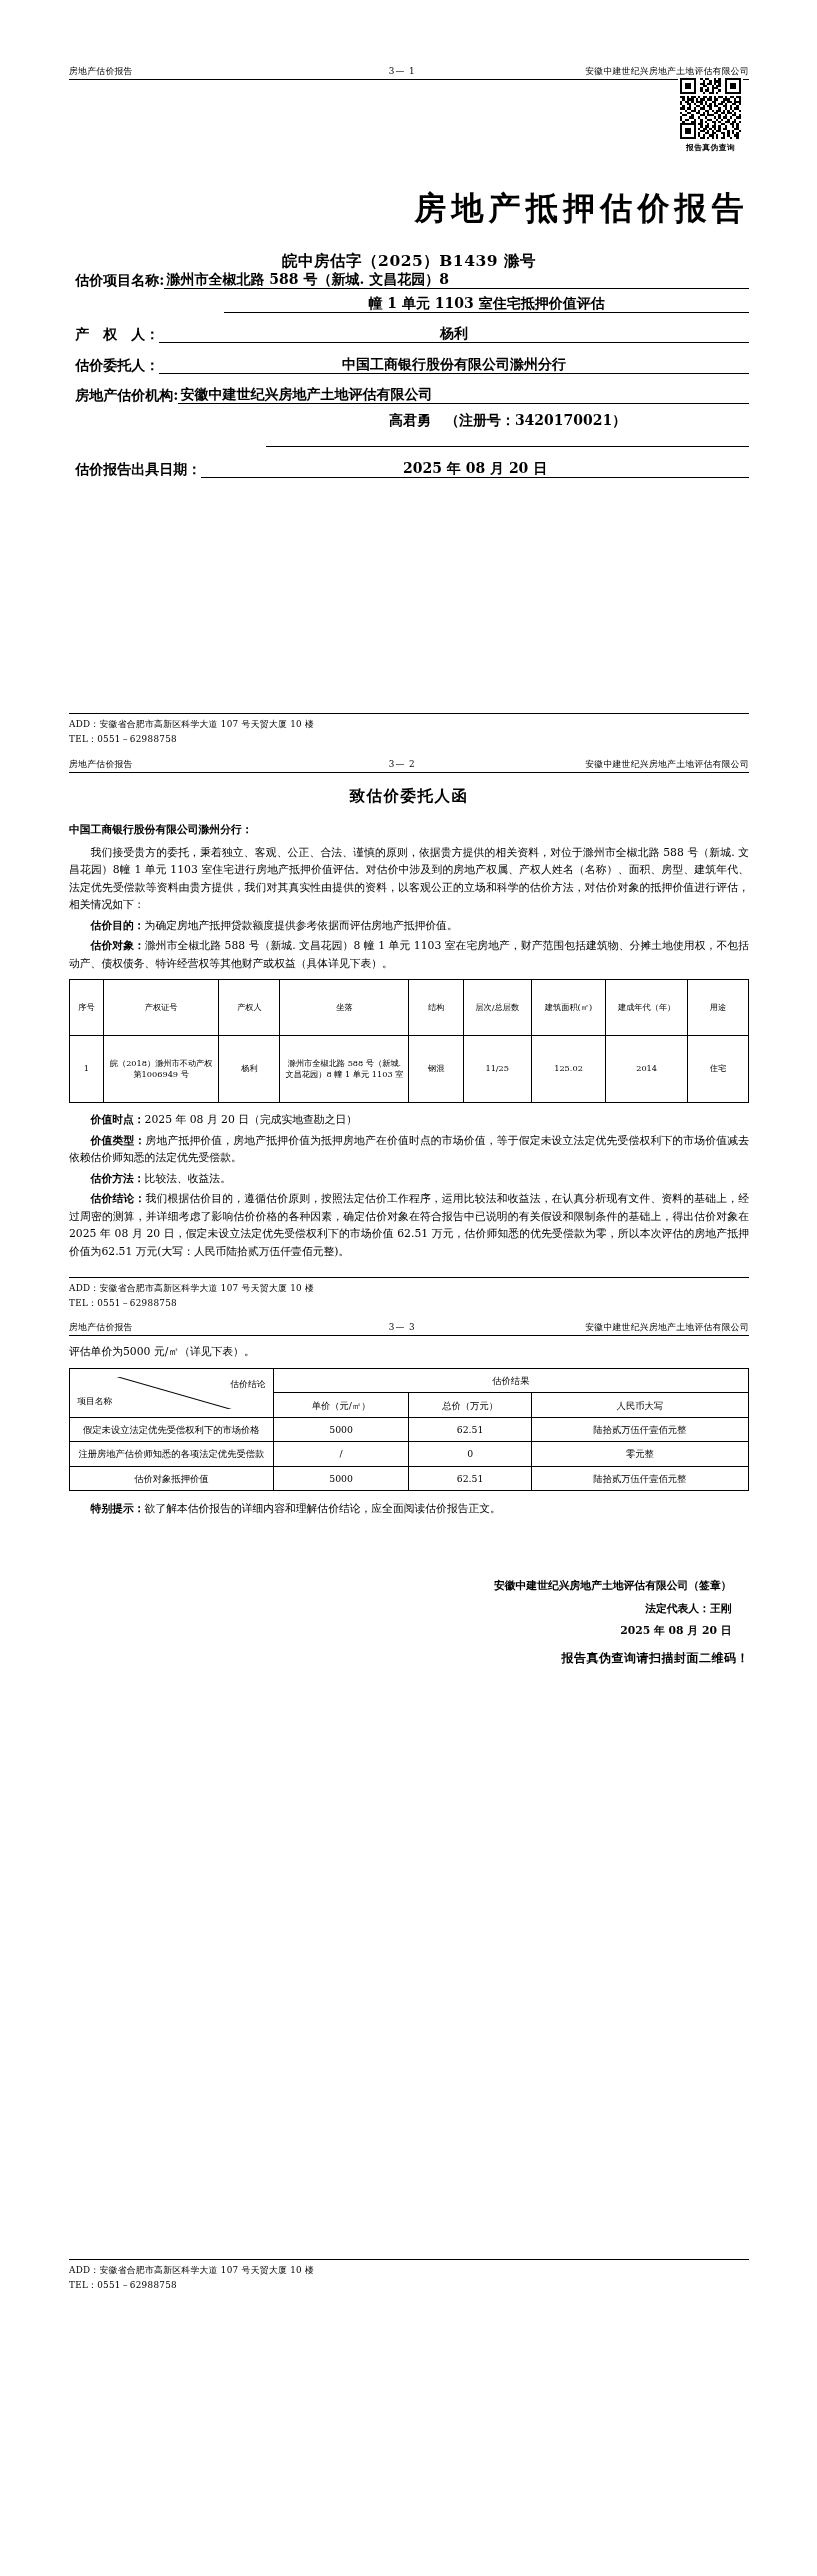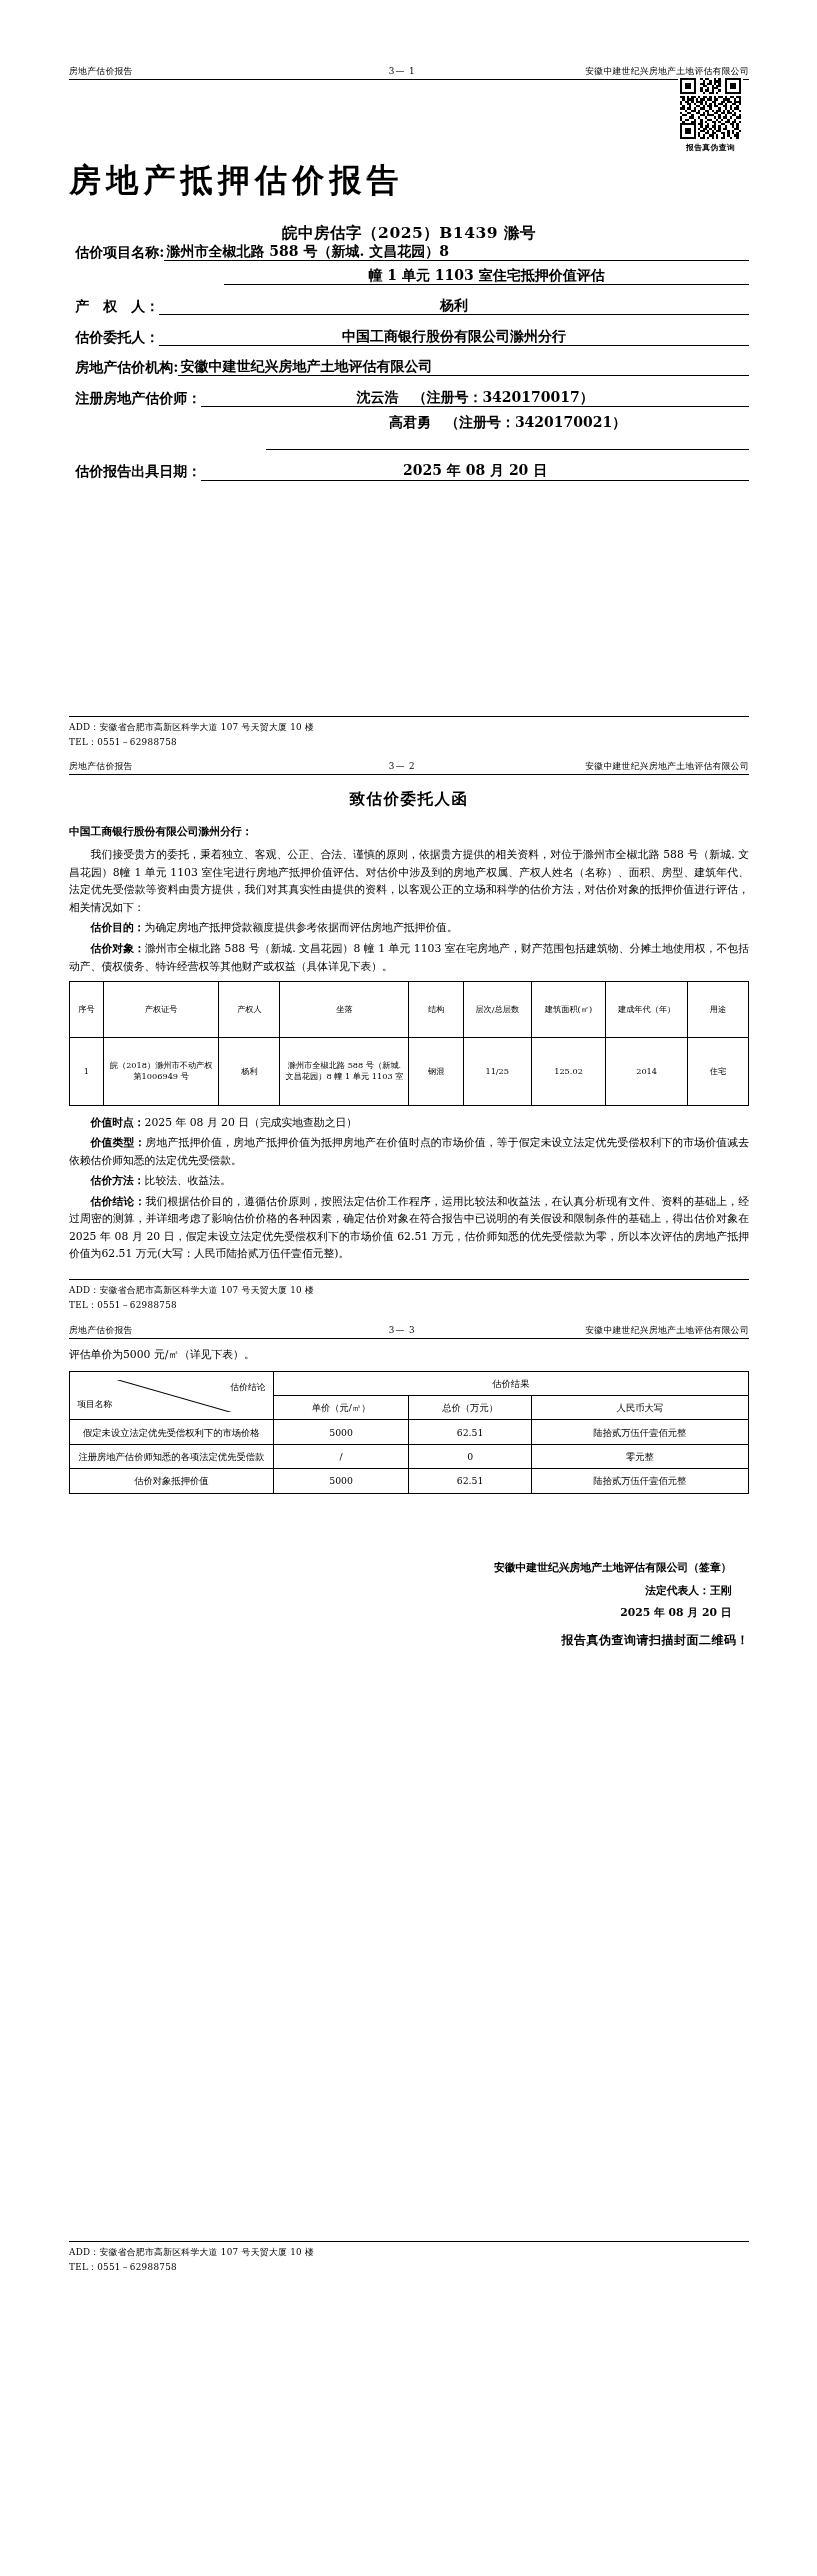--- a/index.html
+++ b/index.html
@@ -70,25 +70,25 @@
   }
   .qr-caption {
     font-size: 7.7px;
     margin-top: 1.5px;
     font-weight: bold;
     letter-spacing: 0.5px;
   }
 
   
   .cover-title {
-    text-align: left;
+    text-align: right;
     font-size: 32px;
     font-weight: bold;
     letter-spacing: 5.2px;
-    margin-top: 80px;
+    margin-top: 108px;
     line-height: 1.25;
     font-family: "DejaVu Serif", "Liberation Serif", serif;
   }
   .cover-subtitle {
     text-align: center;
     font-size: 15.5px;
     font-weight: bold;
     margin-top: 23px;
     letter-spacing: 0.5px;
   }
@@ -464,24 +464,20 @@
       <div class="info-row">
         <span class="info-label">估价委托人：</span>
         <span class="info-value">中国工商银行股份有限公司滁州分行</span>
       </div>
 
       <div class="info-row">
         <span class="info-label">房地产估价机构:</span>
         <span class="info-value wide">安徽中建世纪兴房地产土地评估有限公司</span>
       </div>
 
-      <div class="info-row">
-        <span class="info-label">注册房地产估价师：</span>
-        <span class="info-value">沈云浩　（注册号：3420170017）</span>
-      </div>
       <div class="info-cont-right">高君勇　（注册号：3420170021）</div>
 
       <div class="info-row">
         <span class="info-label">估价报告出具日期：</span>
         <span class="info-value">2025 年 08 月 20 日</span>
       </div>
 
     </div>
 
     <div class="spacer-xl"></div>
@@ -631,20 +627,23 @@
         </tr>
         <tr>
           <td>估价对象抵押价值</td>
           <td>5000</td>
           <td>62.51</td>
           <td>陆拾贰万伍仟壹佰元整</td>
         </tr>
       </tbody>
     </table>
 
+    <p class="body-para">
+      <span class="b">特别提示：</span><span>欲了解本估价报告的详细内容和理解估价结论，应全面阅读估价报告正文。</span>
+    </p>
 
     <div class="spacer-md"></div>
 
     <div class="signoff">
       <div>安徽中建世纪兴房地产土地评估有限公司（签章）</div>
       <div>法定代表人：王刚</div>
       <div>2025 年 08 月 20 日</div>
     </div>
 
     <div class="final-note">报告真伪查询请扫描封面二维码！</div>

